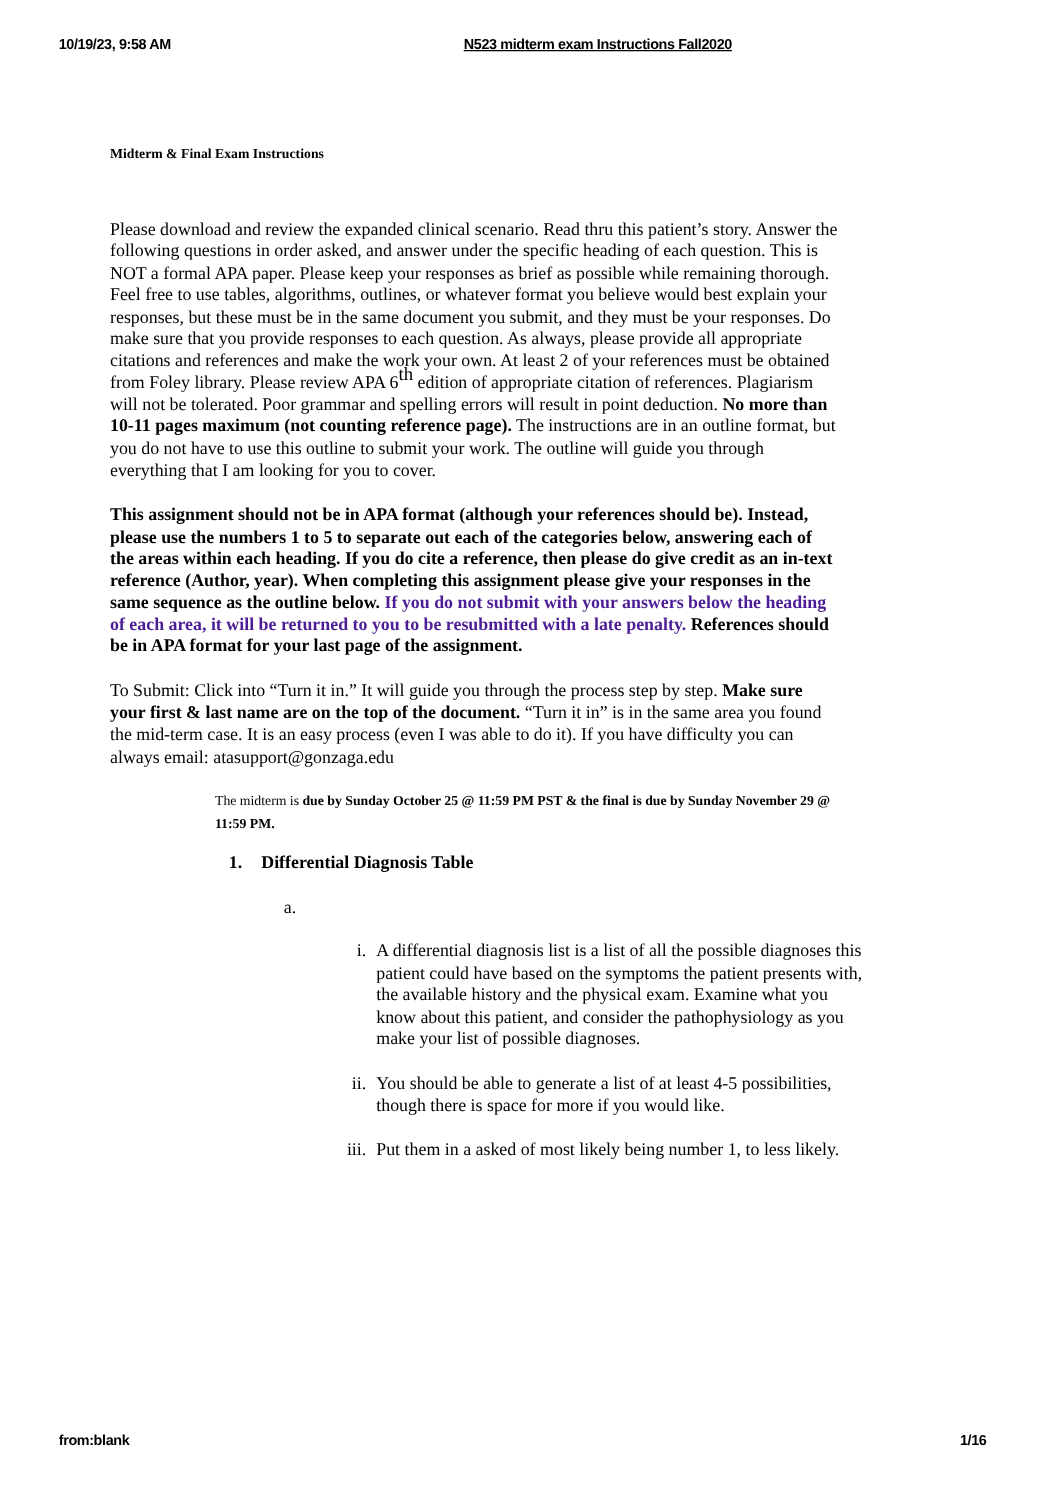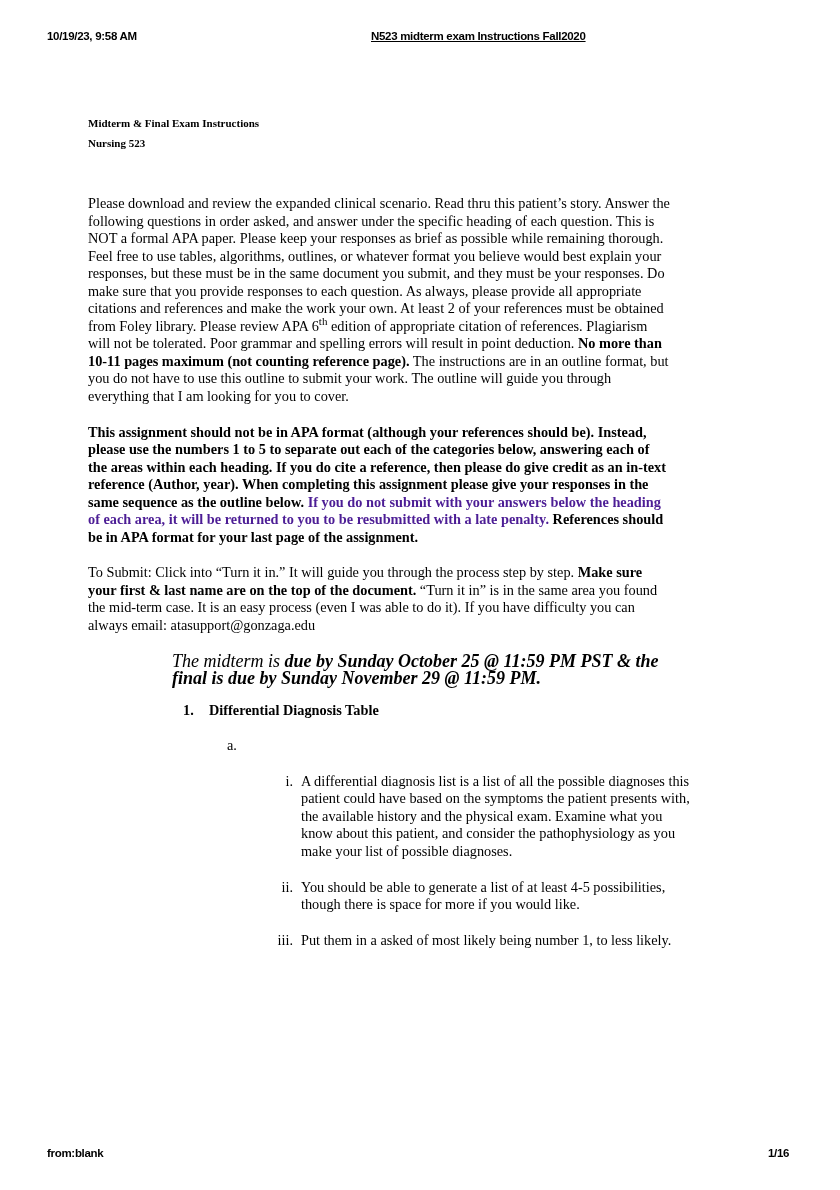--- a/index.html
+++ b/index.html
@@ -82,32 +82,31 @@
   .spacer-lg { height: 42px; }
   .spacer-md { height: 18px; }
   .spacer-sm { height: 14px; }
 
   p.bold-para {
     font-weight: bold;
   }
   .red { color: #4c1d95; }
   b, strong { font-weight: bold; }
   sup {
-    font-size: 11px;
+    font-size: 15px;
     vertical-align: super;
     line-height: 0;
   }
 
   
   .level-due {
     margin: 0 0 0 84px;
-    font-size: 18px;
+    font-size: 11px;
     line-height: 17.55px;
     width: 500px;
-    font-style: italic;
   }
   .outline-1 {
     margin: 0 0 0 95px;
     font-size: 14.3px;
     line-height: 17.55px;
     font-weight: bold;
     display: flex;
   }
   .outline-1 .marker { width: 26px; flex: 0 0 26px; }
 
@@ -142,21 +141,20 @@
   <div class="chrome-row">
     <span class="chrome-left">10/19/23, 9:58 AM</span>
     <span class="chrome-center">N523 midterm exam Instructions Fall2020</span>
   </div>
 </div>
 
 <div id="doc-body">
 
   <h1 id="doc-title">
     <span class="line">Midterm &amp; Final Exam Instructions</span>
-    <span class="line">Nursing 523</span>
   </h1>
 
   <div class="spacer-lg"></div>
 
   <p class="body-para"><span>Please download and review the expanded clinical scenario. Read thru this patient’s story. Answer the following questions in order asked, and answer under the specific heading of each question.  This is NOT a formal APA paper. Please keep your responses as brief as possible while remaining thorough. Feel free to use tables, algorithms, outlines, or whatever format you believe would best explain your responses, but these must be in the same document you submit, and they must be your responses. Do make sure that you provide responses to each question. As always, please provide all appropriate citations and references and make the work your own.  At least 2 of your references must be obtained from Foley library.  Please review APA 6</span><sup>th</sup><span> edition of appropriate citation of references. Plagiarism will not be tolerated.  Poor grammar and spelling errors will result in point deduction. </span><b>No more than 10-11 pages maximum (not counting reference page).</b><span> The instructions are in an outline format, but you do not have to use this outline to submit your work.  The outline will guide you through everything that I am looking for you to cover.</span></p>
 
   <div class="spacer-md"></div>
 
   <p class="body-para bold-para"><span>This assignment should not be in APA format (although your references should be).  Instead, please use the numbers 1 to 5 to separate out each of the categories below, answering each of the areas within each heading.  If you do cite a reference, then please do give credit as an in-text reference (Author, year). When completing this assignment please give your responses in the same sequence as the outline below.  </span><span class="red">If you do not submit with your answers below the heading of each area, it will be returned to you to be resubmitted with a late penalty.</span><span>  References should be in APA format for your last page of the assignment.</span></p>
 

